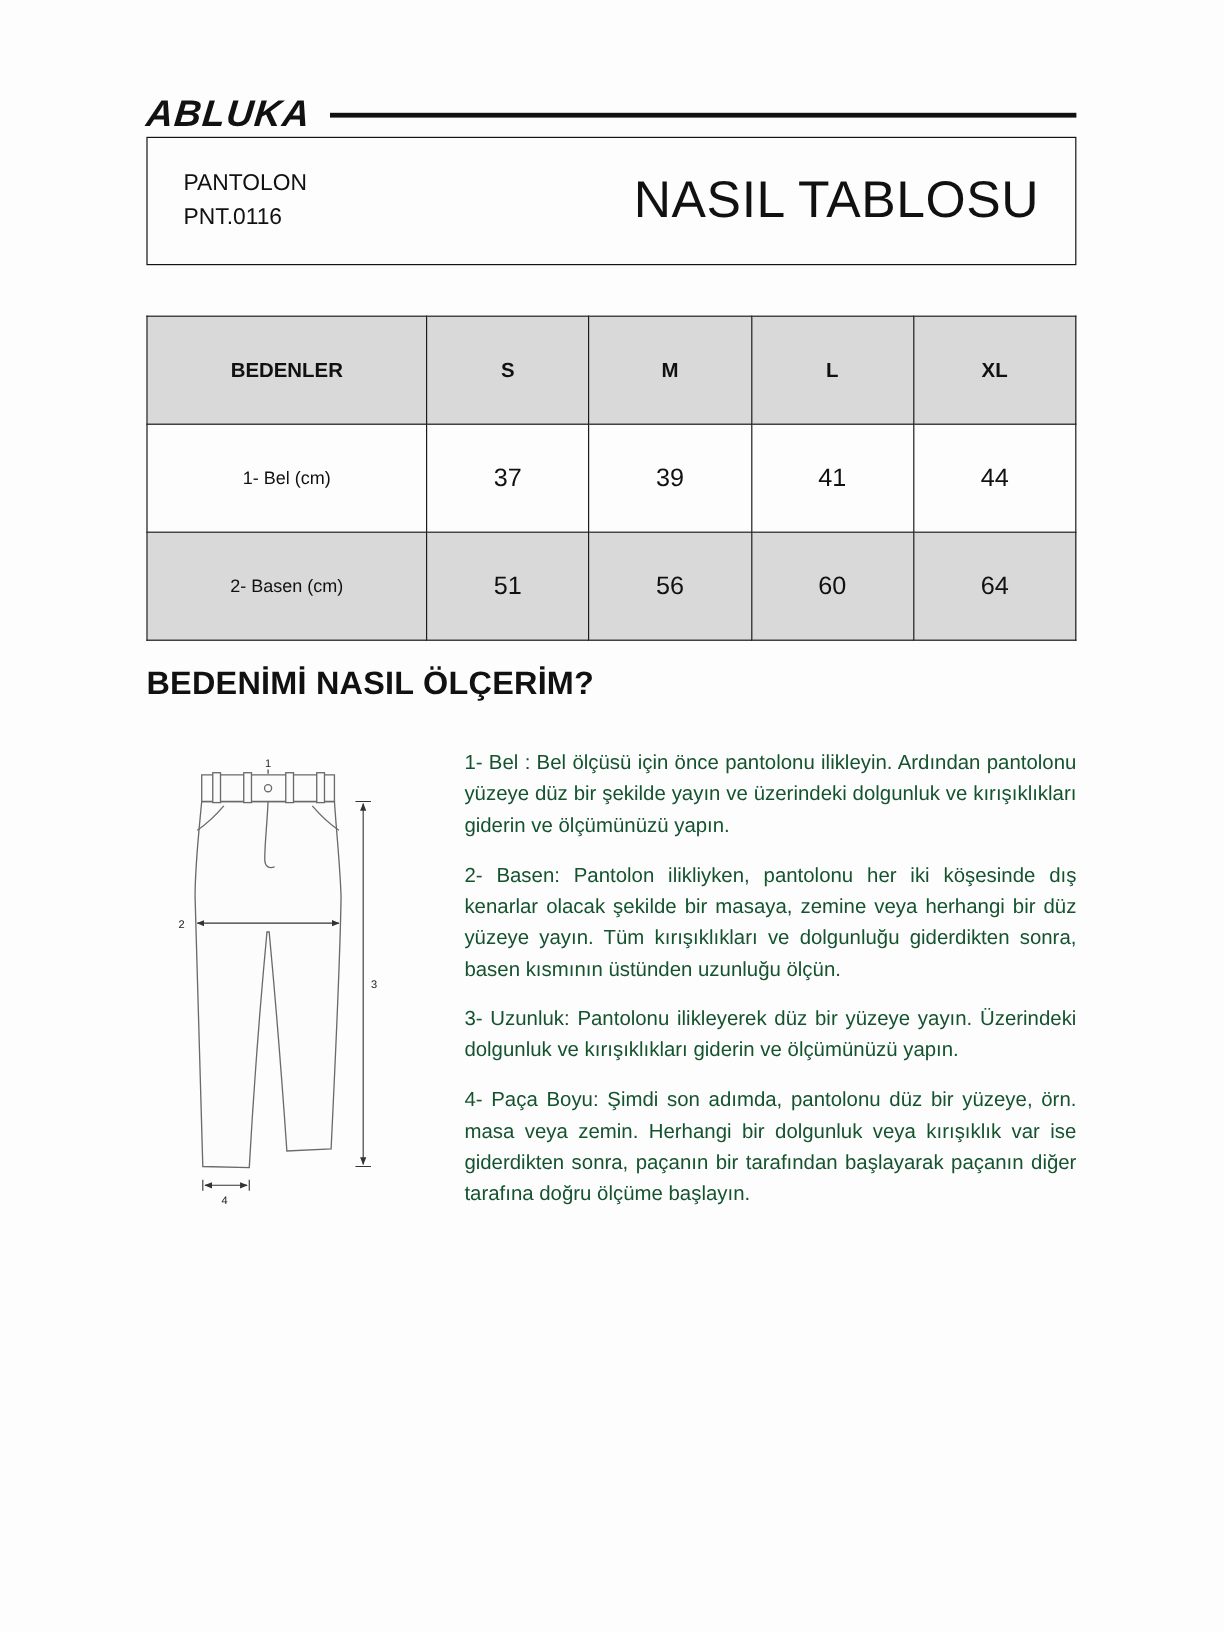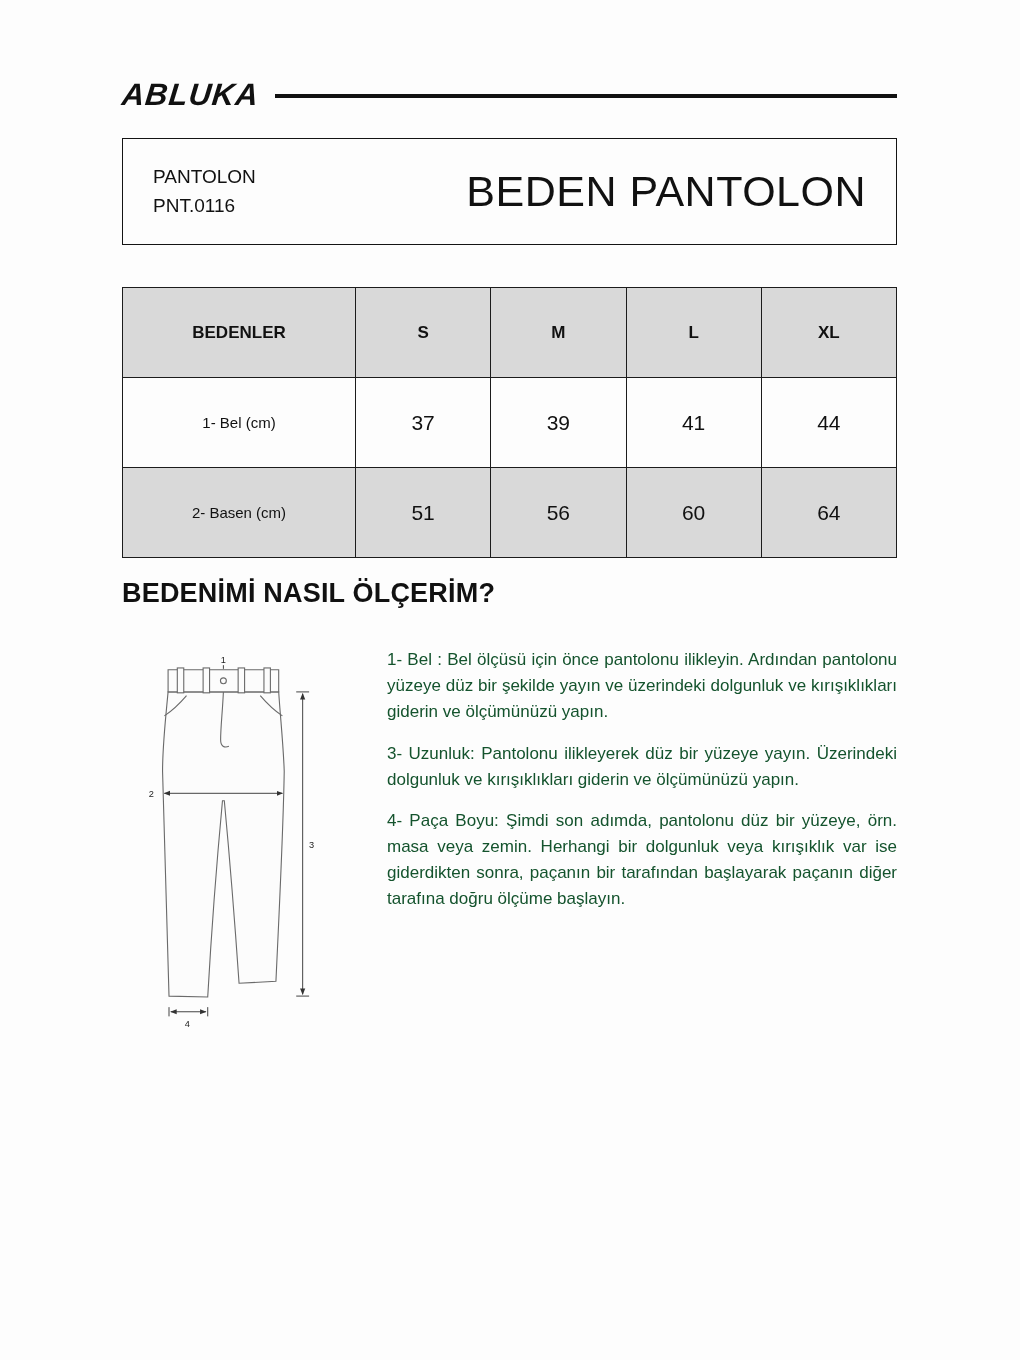--- a/index.html
+++ b/index.html
@@ -15,21 +15,21 @@
   
   .logo-row { display:flex; align-items:center; gap:16px; height:38px; }
   .logo {
     font-size:31px; font-weight:800; font-style:italic;
     letter-spacing:1px; transform:skewX(-6deg); white-space:nowrap;
   }
   .logo-rule { flex:1; height:4px; background:#111; margin-top:2px; }
 
   
   .header-box {
-    margin-top:24px; border:1.5px solid #141414; height:107px;
+    border:1.5px solid #141414; height:107px;
     display:flex; align-items:center; justify-content:space-between;
     padding:0 30px;
   }
   .product-meta { font-size:19px; line-height:1.5; font-weight:400; }
   .doc-title { font-size:43px; font-weight:400; letter-spacing:0.5px; }
 
   
   .size-table {
     margin-top:42px; width:100%; border-collapse:collapse; table-layout:fixed;
   }
@@ -64,21 +64,21 @@
   <div class="logo-row">
     <div class="logo">ABLUKA</div>
     <div class="logo-rule"></div>
   </div>
 
   <div class="header-box">
     <div class="product-meta">
       <div>PANTOLON</div>
       <div>PNT.0116</div>
     </div>
-    <div class="doc-title">BEDEN PANTOLON</div>
+    <div class="doc-title">NASIL TABLOSU</div>
   </div>
 
   <table class="size-table">
     <colgroup>
         <col class="col-label">
         <col>
         <col>
         <col>
         <col>
       </colgroup>
@@ -149,18 +149,19 @@
           <text x="110" y="9" text-anchor="middle">1</text>
           <text x="29" y="154">2</text>
           <text x="203" y="209">3</text>
           <text x="68" y="404">4</text>
         </g>
       </svg>
     </div>
 
     <div class="instructions">
       <p>1- Bel : Bel ölçüsü için önce pantolonu ilikleyin. Ardından pantolonu yüzeye düz bir şekilde yayın ve üzerindeki dolgunluk ve kırışıklıkları giderin ve ölçümünüzü yapın.</p>
+      <p>2- Basen: Pantolon ilikliyken, pantolonu her iki köşesinde dış kenarlar olacak şekilde bir masaya, zemine veya herhangi bir düz yüzeye yayın. Tüm kırışıklıkları ve dolgunluğu giderdikten sonra, basen kısmının üstünden uzunluğu ölçün.</p>
       <p>3- Uzunluk: Pantolonu ilikleyerek düz bir yüzeye yayın. Üzerindeki dolgunluk ve kırışıklıkları giderin ve ölçümünüzü yapın.</p>
       <p>4- Paça Boyu: Şimdi son adımda, pantolonu düz bir yüzeye, örn. masa veya zemin. Herhangi bir dolgunluk veya kırışıklık var ise giderdikten sonra, paçanın bir tarafından başlayarak paçanın diğer tarafına doğru ölçüme başlayın.</p>
     </div>
 
   </div>
 </div>
 
 </body></html>

